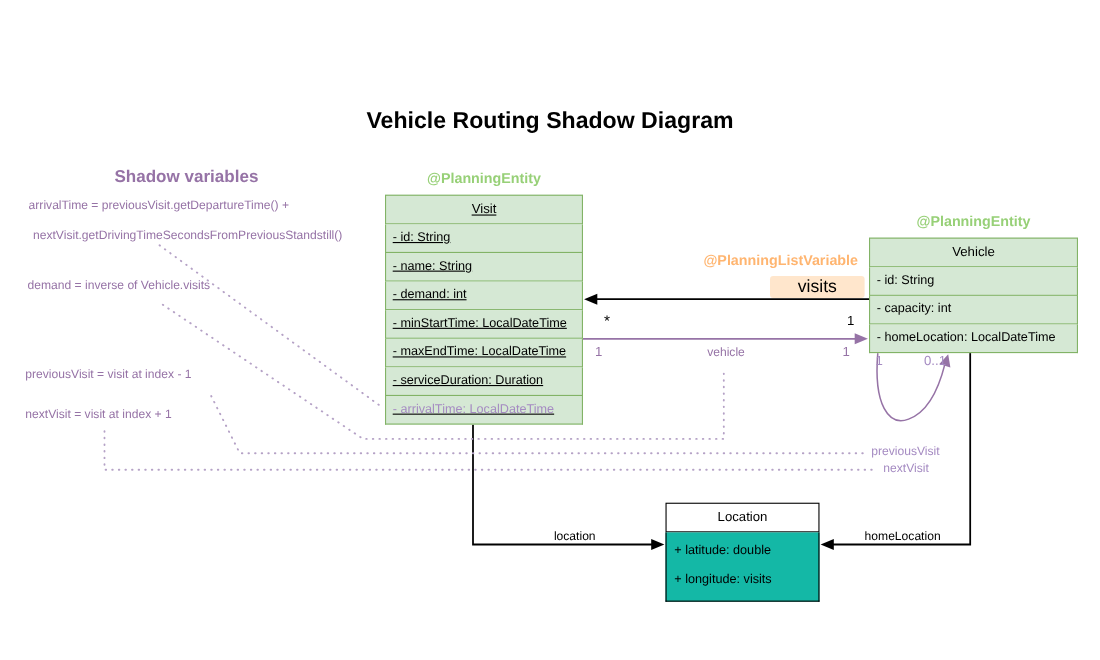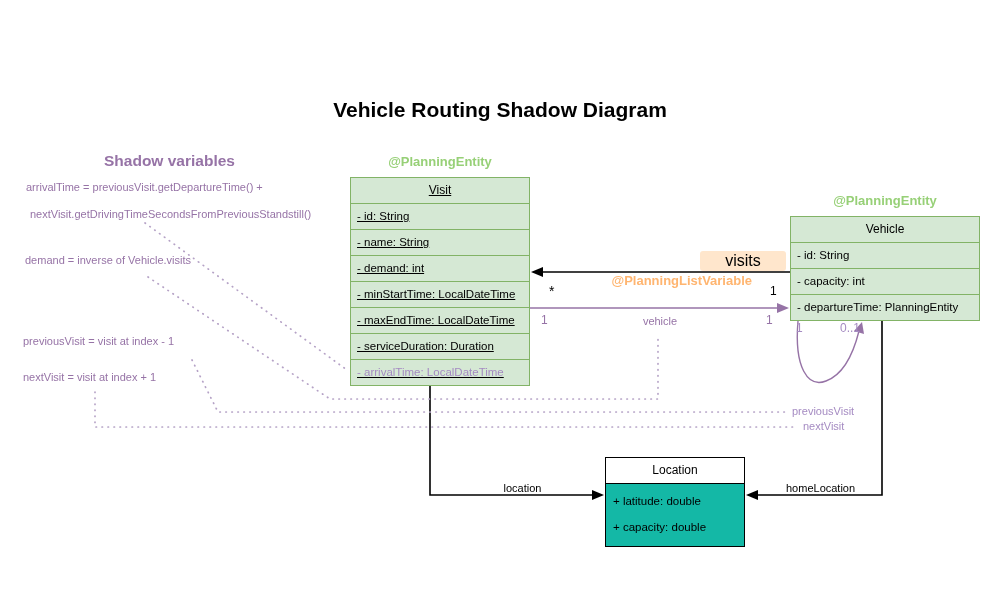--- a/index.html
+++ b/index.html
@@ -104,32 +104,32 @@
     <div class="uml-row">- maxEndTime: LocalDateTime</div>
     <div class="uml-row">- serviceDuration: Duration</div>
     <div class="uml-row shadow-row">- arrivalTime: LocalDateTime</div>
   </div>
 
   <div class="abs annotation green" style="left:790px;top:193px;width:190px;">@PlanningEntity</div>
   <div class="uml-class" style="left:790px;top:216px;width:190px;">
     <div class="uml-header">Vehicle</div>
     <div class="uml-row">- id: String</div>
     <div class="uml-row">- capacity: int</div>
-    <div class="uml-row">- departureTime: PlanningEntity</div>
+    <div class="uml-row">- homeLocation: LocalDateTime</div>
   </div>
 
   <div class="uml-class" style="left:605px;top:457px;width:140px;">
     <div class="plain-header">Location</div>
     <div class="plain-body">
       <div>+ latitude: double</div>
-      <div>+ capacity: double</div>
+      <div>+ longitude: visits</div>
     </div>
   </div>
 
-  <div class="abs annotation orange" style="left:572px;top:229px;width:180px;margin-top:44px;">@PlanningListVariable</div>
+  <div class="abs annotation orange" style="left:600px;top:229px;width:180px;">@PlanningListVariable</div>
   <div class="abs pill" style="left:700px;top:251px;">visits</div>
   <span class="abs mult" style="left:549px;top:283px;font-size:14px;">*</span>
   <span class="abs mult" style="left:770px;top:284px;">1</span>
 
   <span class="abs mult purple" style="left:541px;top:313px;">1</span>
   <span class="abs edge-label purple" style="left:600px;top:315px;width:120px;text-align:center;">vehicle</span>
   <span class="abs mult purple" style="left:766px;top:313px;">1</span>
 
   <span class="abs mult lpurple" style="left:796px;top:321px;">1</span>
   <span class="abs mult lpurple" style="left:840px;top:321px;">0..1</span>

